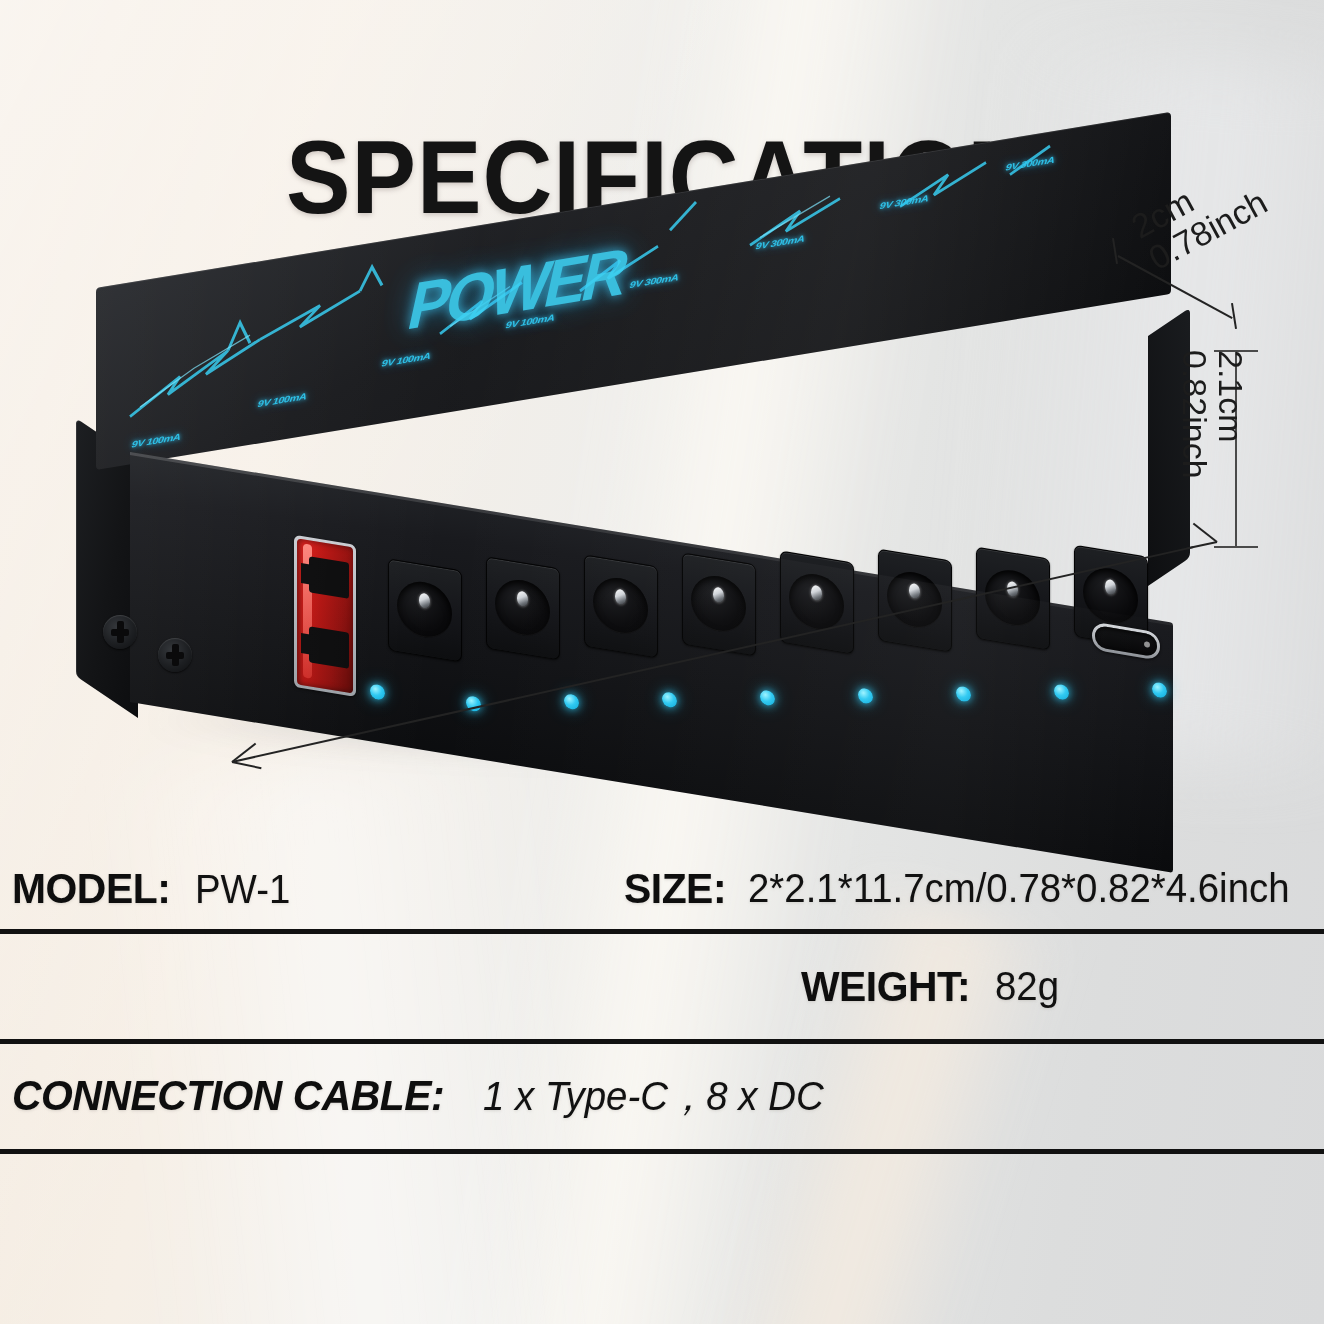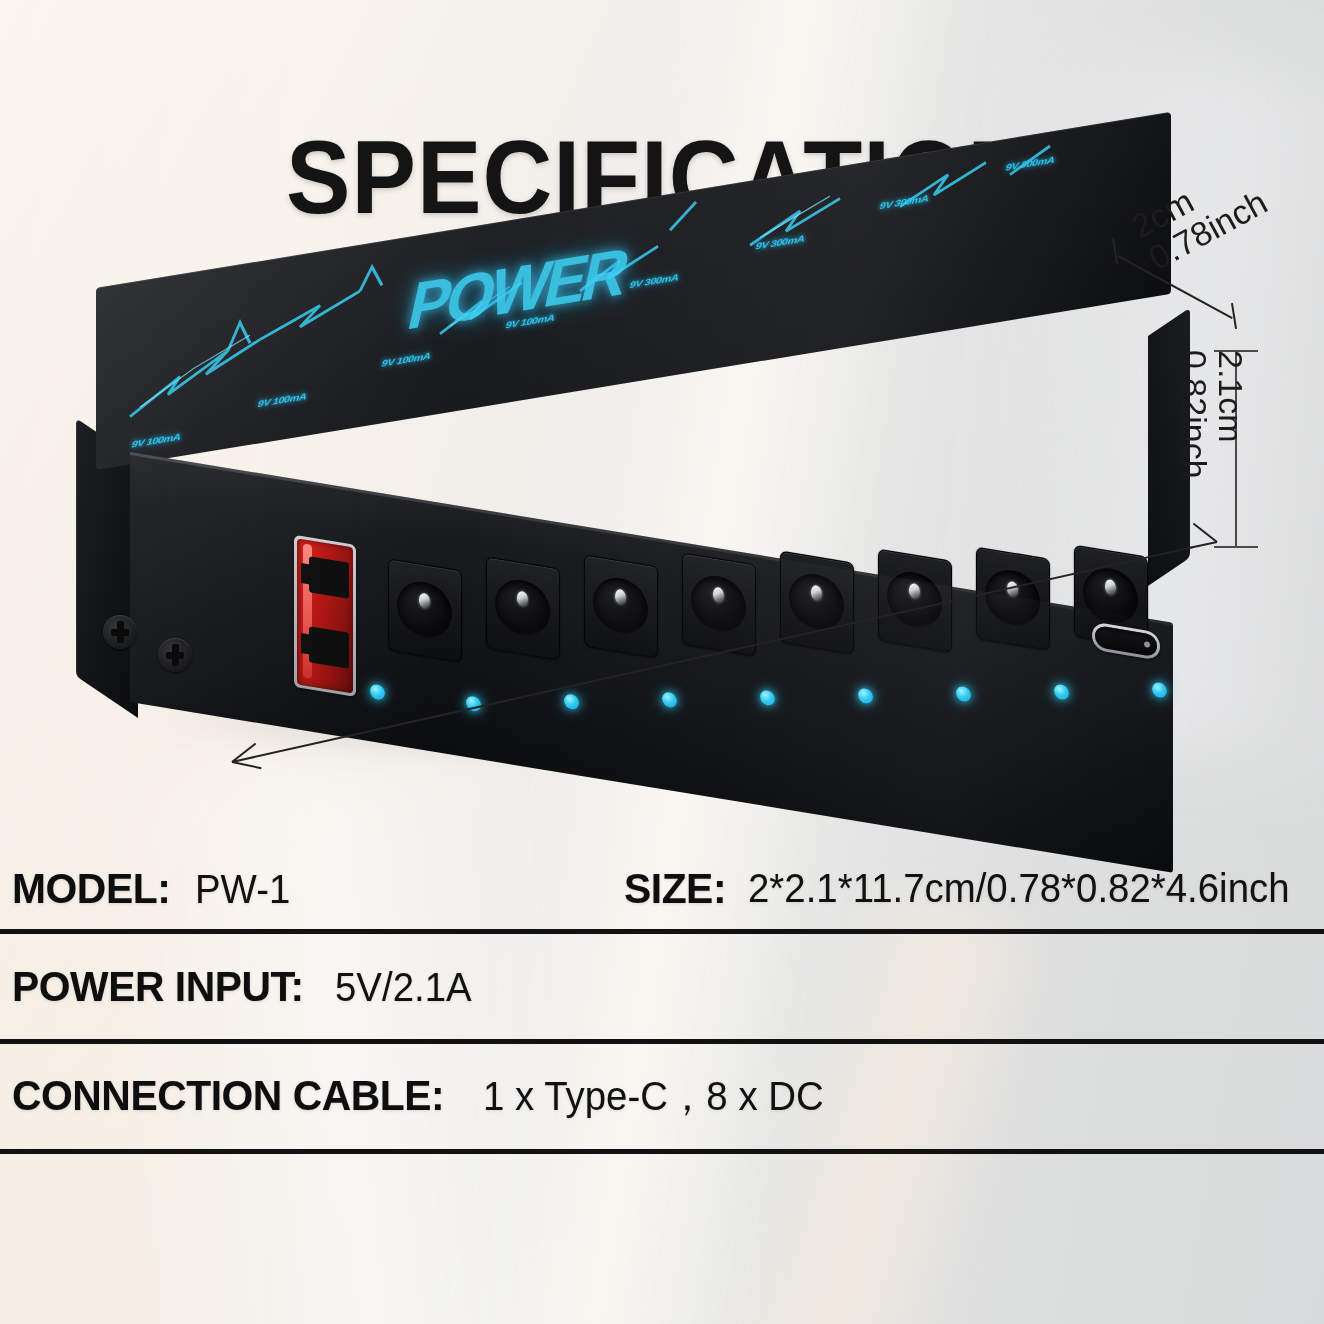--- a/index.html
+++ b/index.html
@@ -266,21 +266,21 @@
   #spec-table { position:absolute; left:0; top:848px; width:1324px; }
   .spec-row {
     position:relative;
     display:flex;
     align-items:center;
     border-bottom:5px solid #111111;
     padding:0 12px;
   }
   .spec-row.r1 { height:86px; }
   .spec-row.r2 { height:110px; }
-  .spec-row.r3 { height:110px; }
+  .spec-row.r3 { height:110px;font-style:italic; }
   .spec-row.r4 { height:100px; }
 
   .cell { display:flex; align-items:baseline; white-space:nowrap; }
   .lbl {
     font-weight:bold;
     color:#0e0e0e;
     font-size:43px;
     letter-spacing:-0.5px;
     transform:scaleX(0.95);
     transform-origin:left center;
@@ -450,23 +450,23 @@
       <span class="lbl">MODEL:</span>
       <span class="val">PW-1</span>
     </div>
     <div class="cell cell-2">
       <span class="lbl">SIZE:</span>
       <span class="val">2*2.1*11.7cm/0.78*0.82*4.6inch</span>
     </div>
   </div>
 
   <div class="spec-row r2" id="row2">
-    <div class="cell cell-1">
-      <span class="lbl">POWER INPUT:</span>
-      <span class="val">5V/2.1A</span>
+    <div class="cell cell-2" style="margin-right:250px;">
+      <span class="lbl">WEIGHT:</span>
+      <span class="val">82g</span>
     </div>
   </div>
 
   <div class="spec-row r3">
     <div class="cell">
       <span class="lbl">CONNECTION CABLE:</span>
       <span class="val">1 x Type-C，8 x DC</span>
     </div>
   </div>
 

